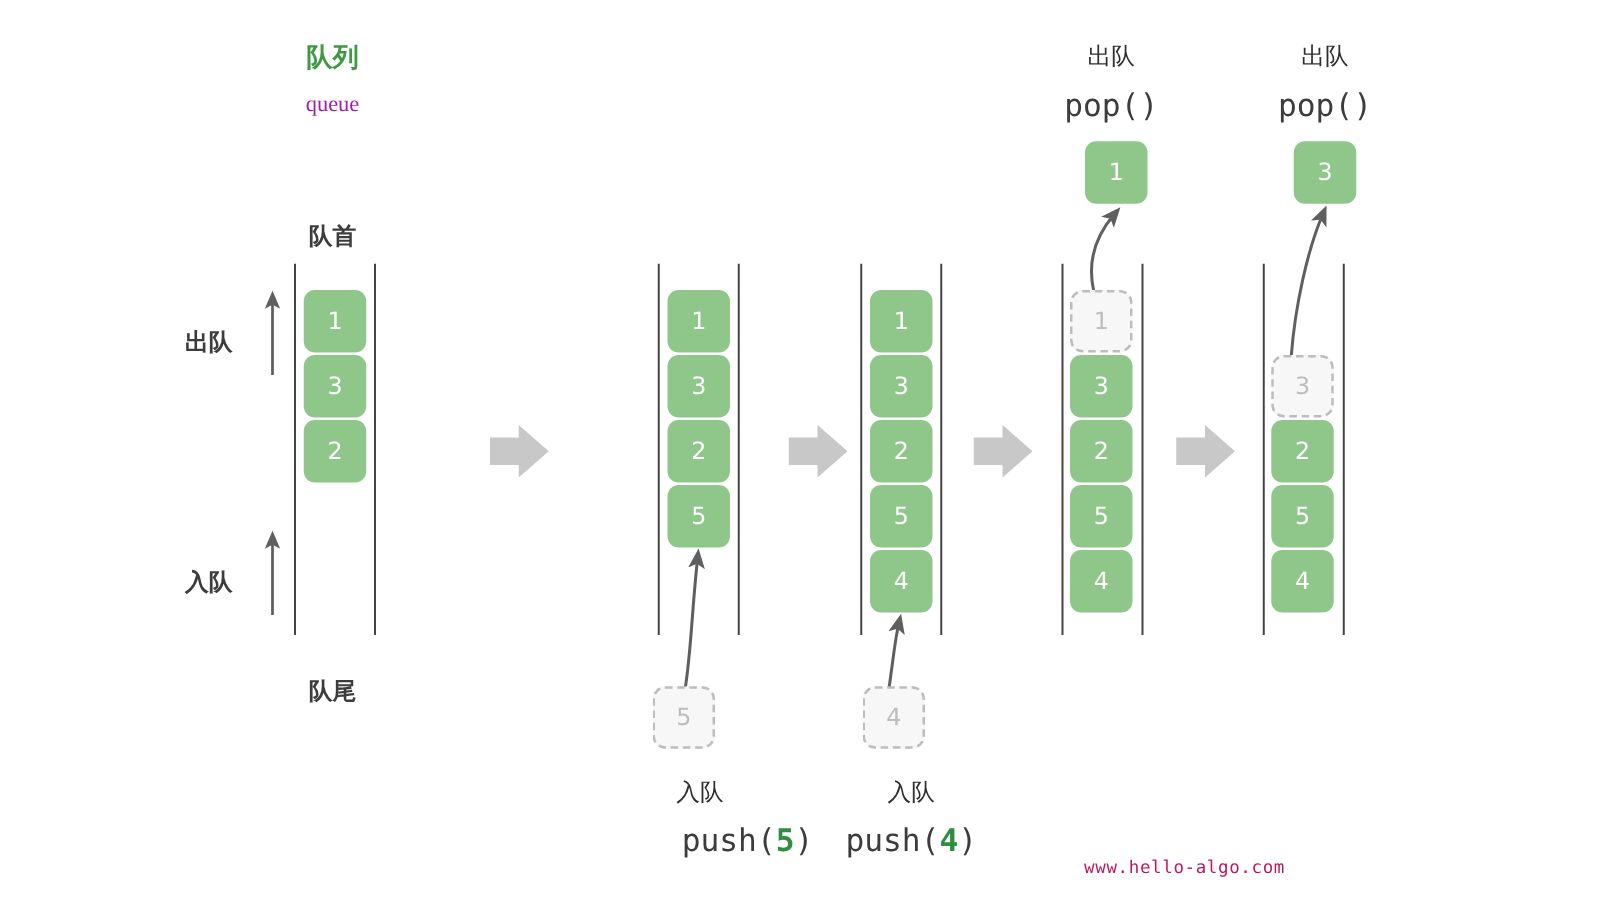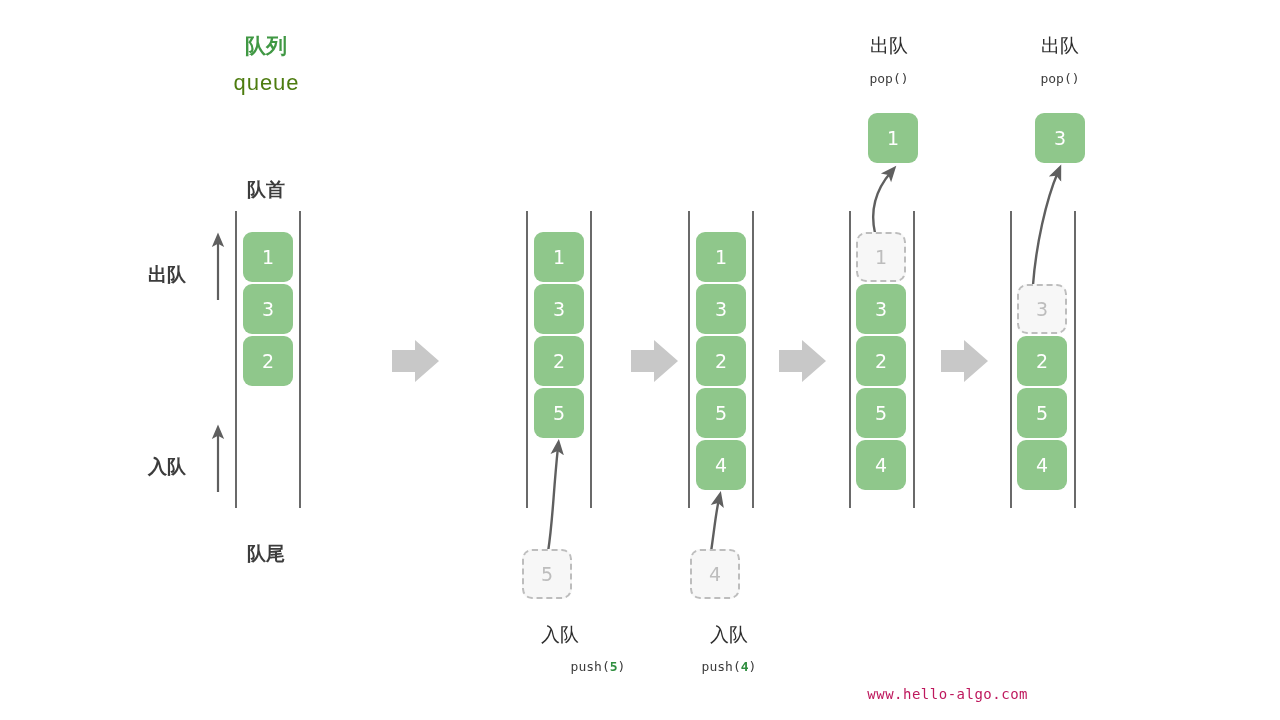--- a/index.html
+++ b/index.html
@@ -60,28 +60,28 @@
     font-weight: bold;
     font-family: "DejaVu Sans", "Liberation Sans", sans-serif;
   }
   .cn-title {
     font-size: 21px;
     font-weight: bold;
     color: #409844;
     font-family: "DejaVu Sans", "Liberation Sans", sans-serif;
   }
   .mono {
-    font-size: 13px;
+    font-size: 25px;
     font-family: "DejaVu Sans Mono", "Liberation Mono", monospace;
     color: #3C3C3C;
   }
   .mono-sub {
-    font-size: 22px;
-    font-family: Liberation Mono, monospace;
-    color: #4d7c0f;
+    font-size: 18px;
+    font-family: Liberation Serif, serif;
+    color: #a21caf;
   }
   .op-cn {
     font-size: 19px;
     font-family: "DejaVu Sans", "Liberation Sans", sans-serif;
     color: #2E2E2E;
   }
   .accent {
     color: #2F8E3F;
     font-weight: bold;
   }

